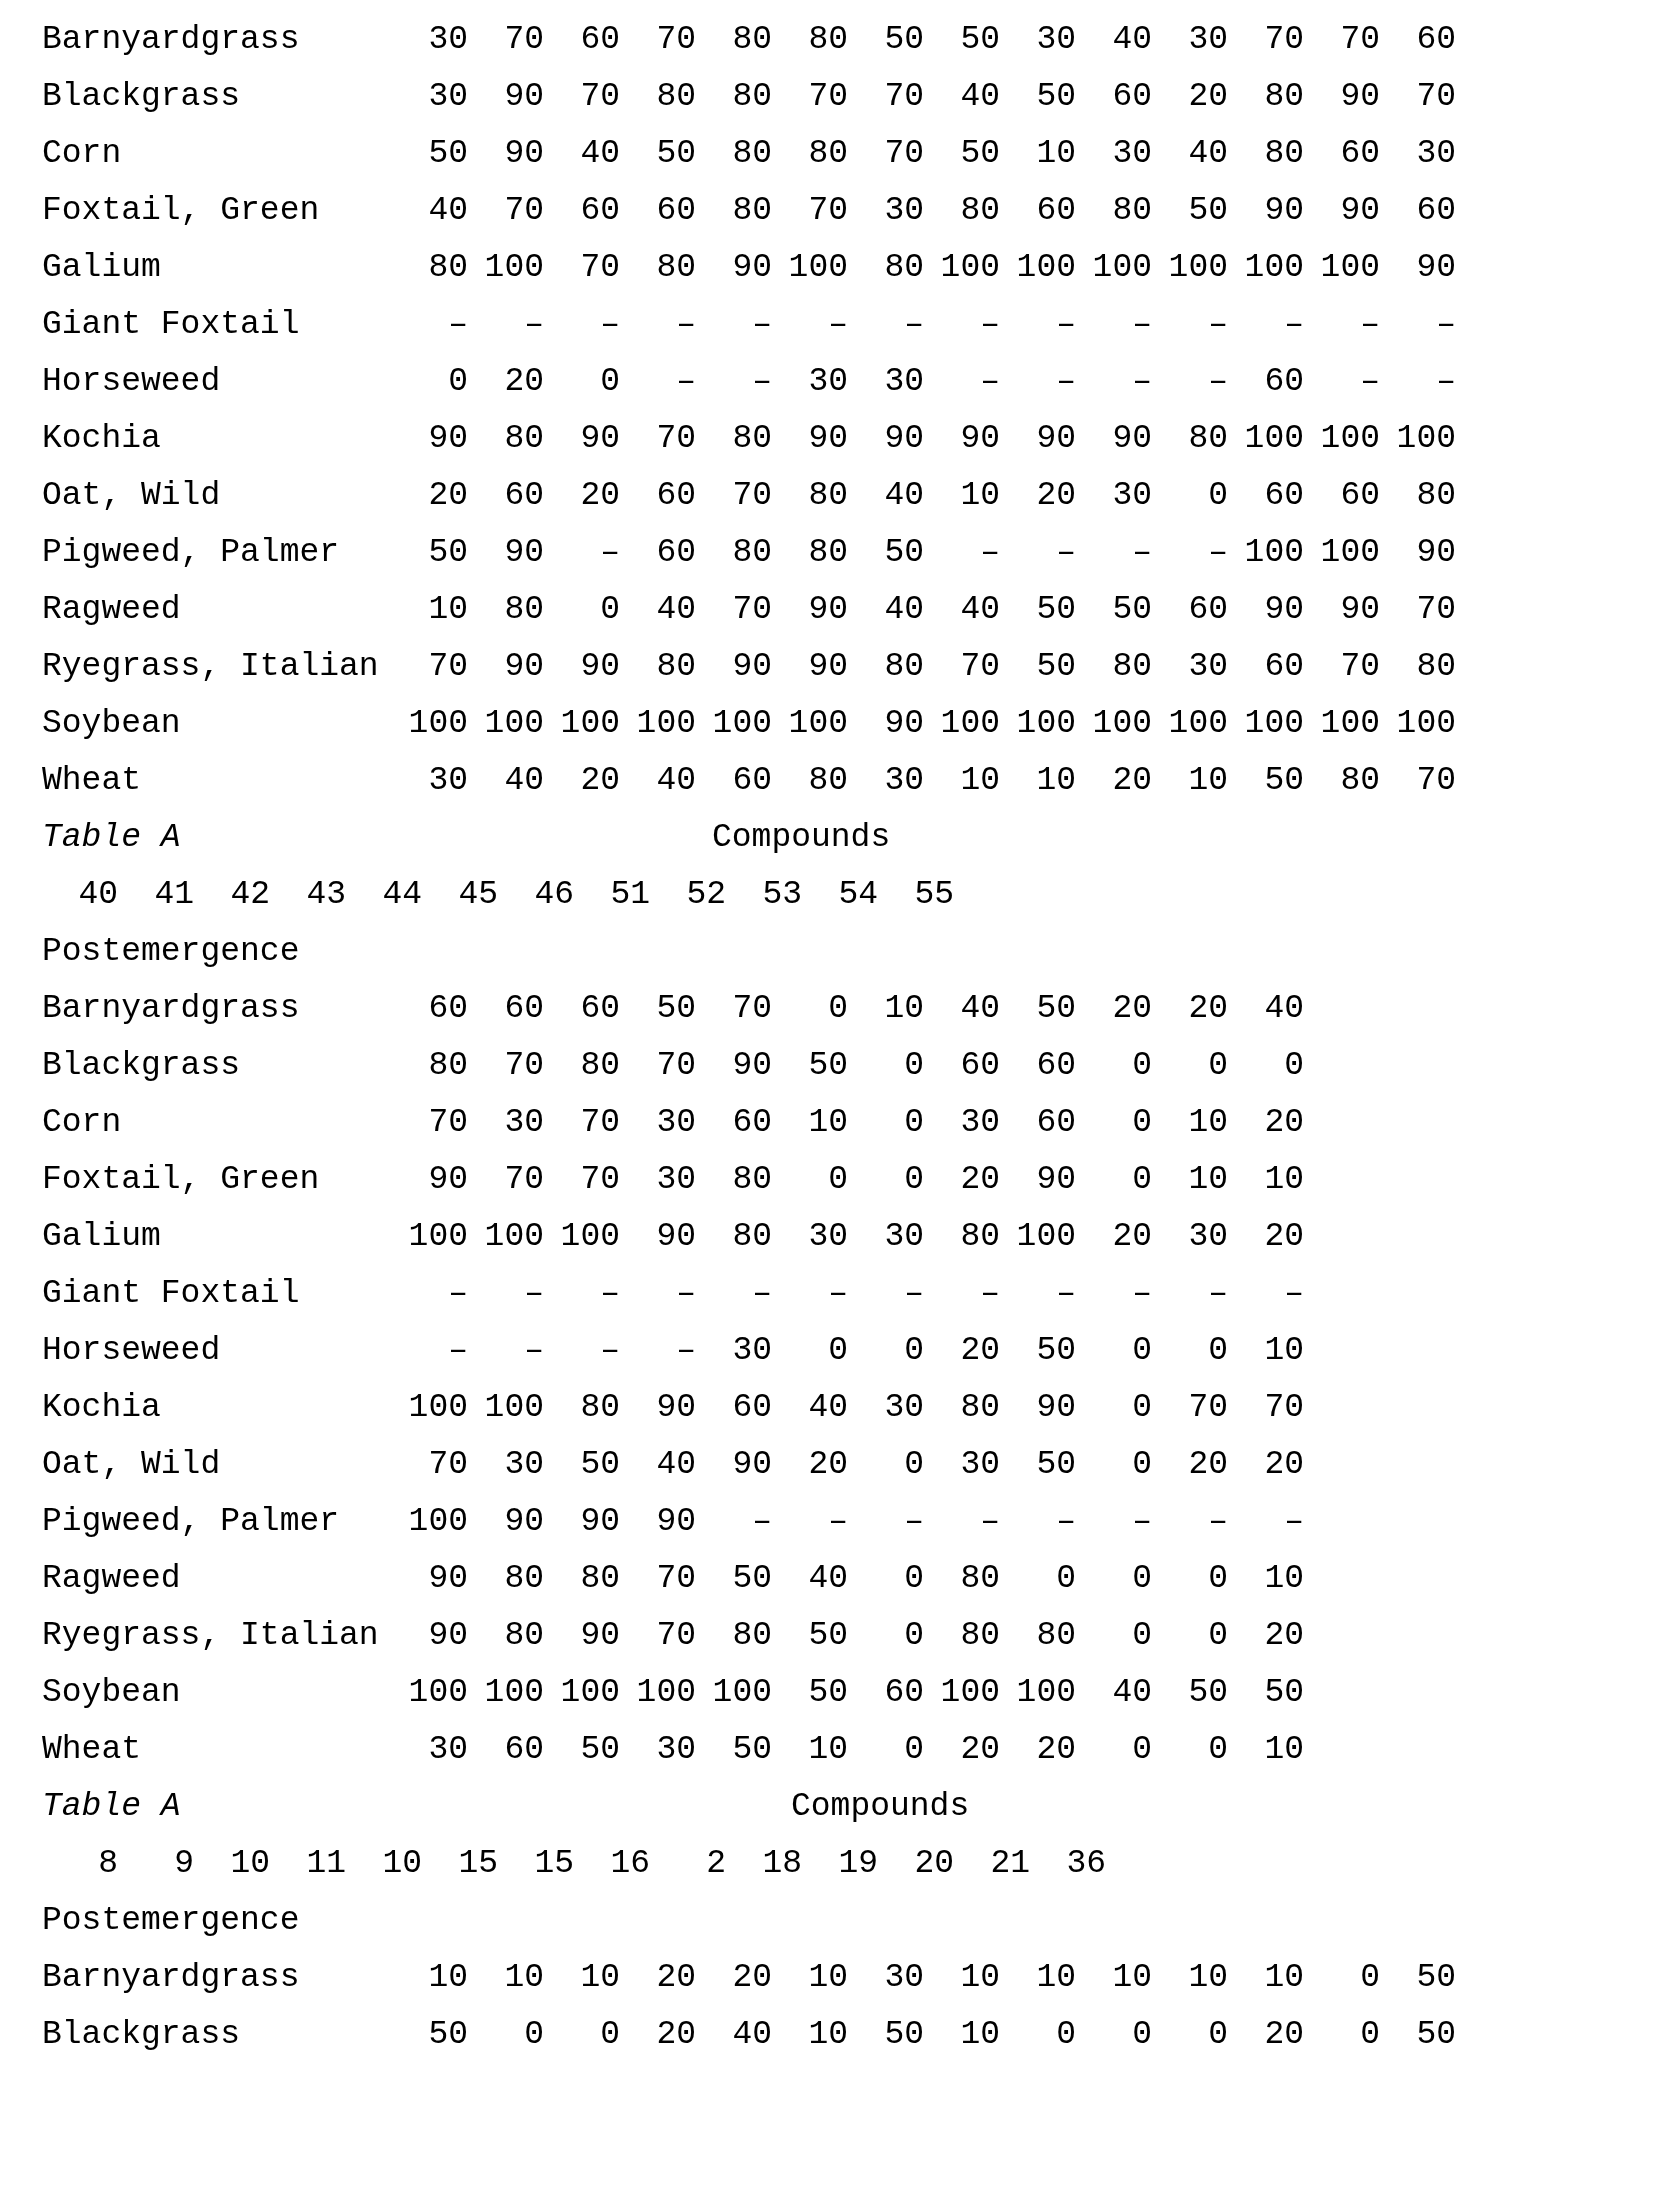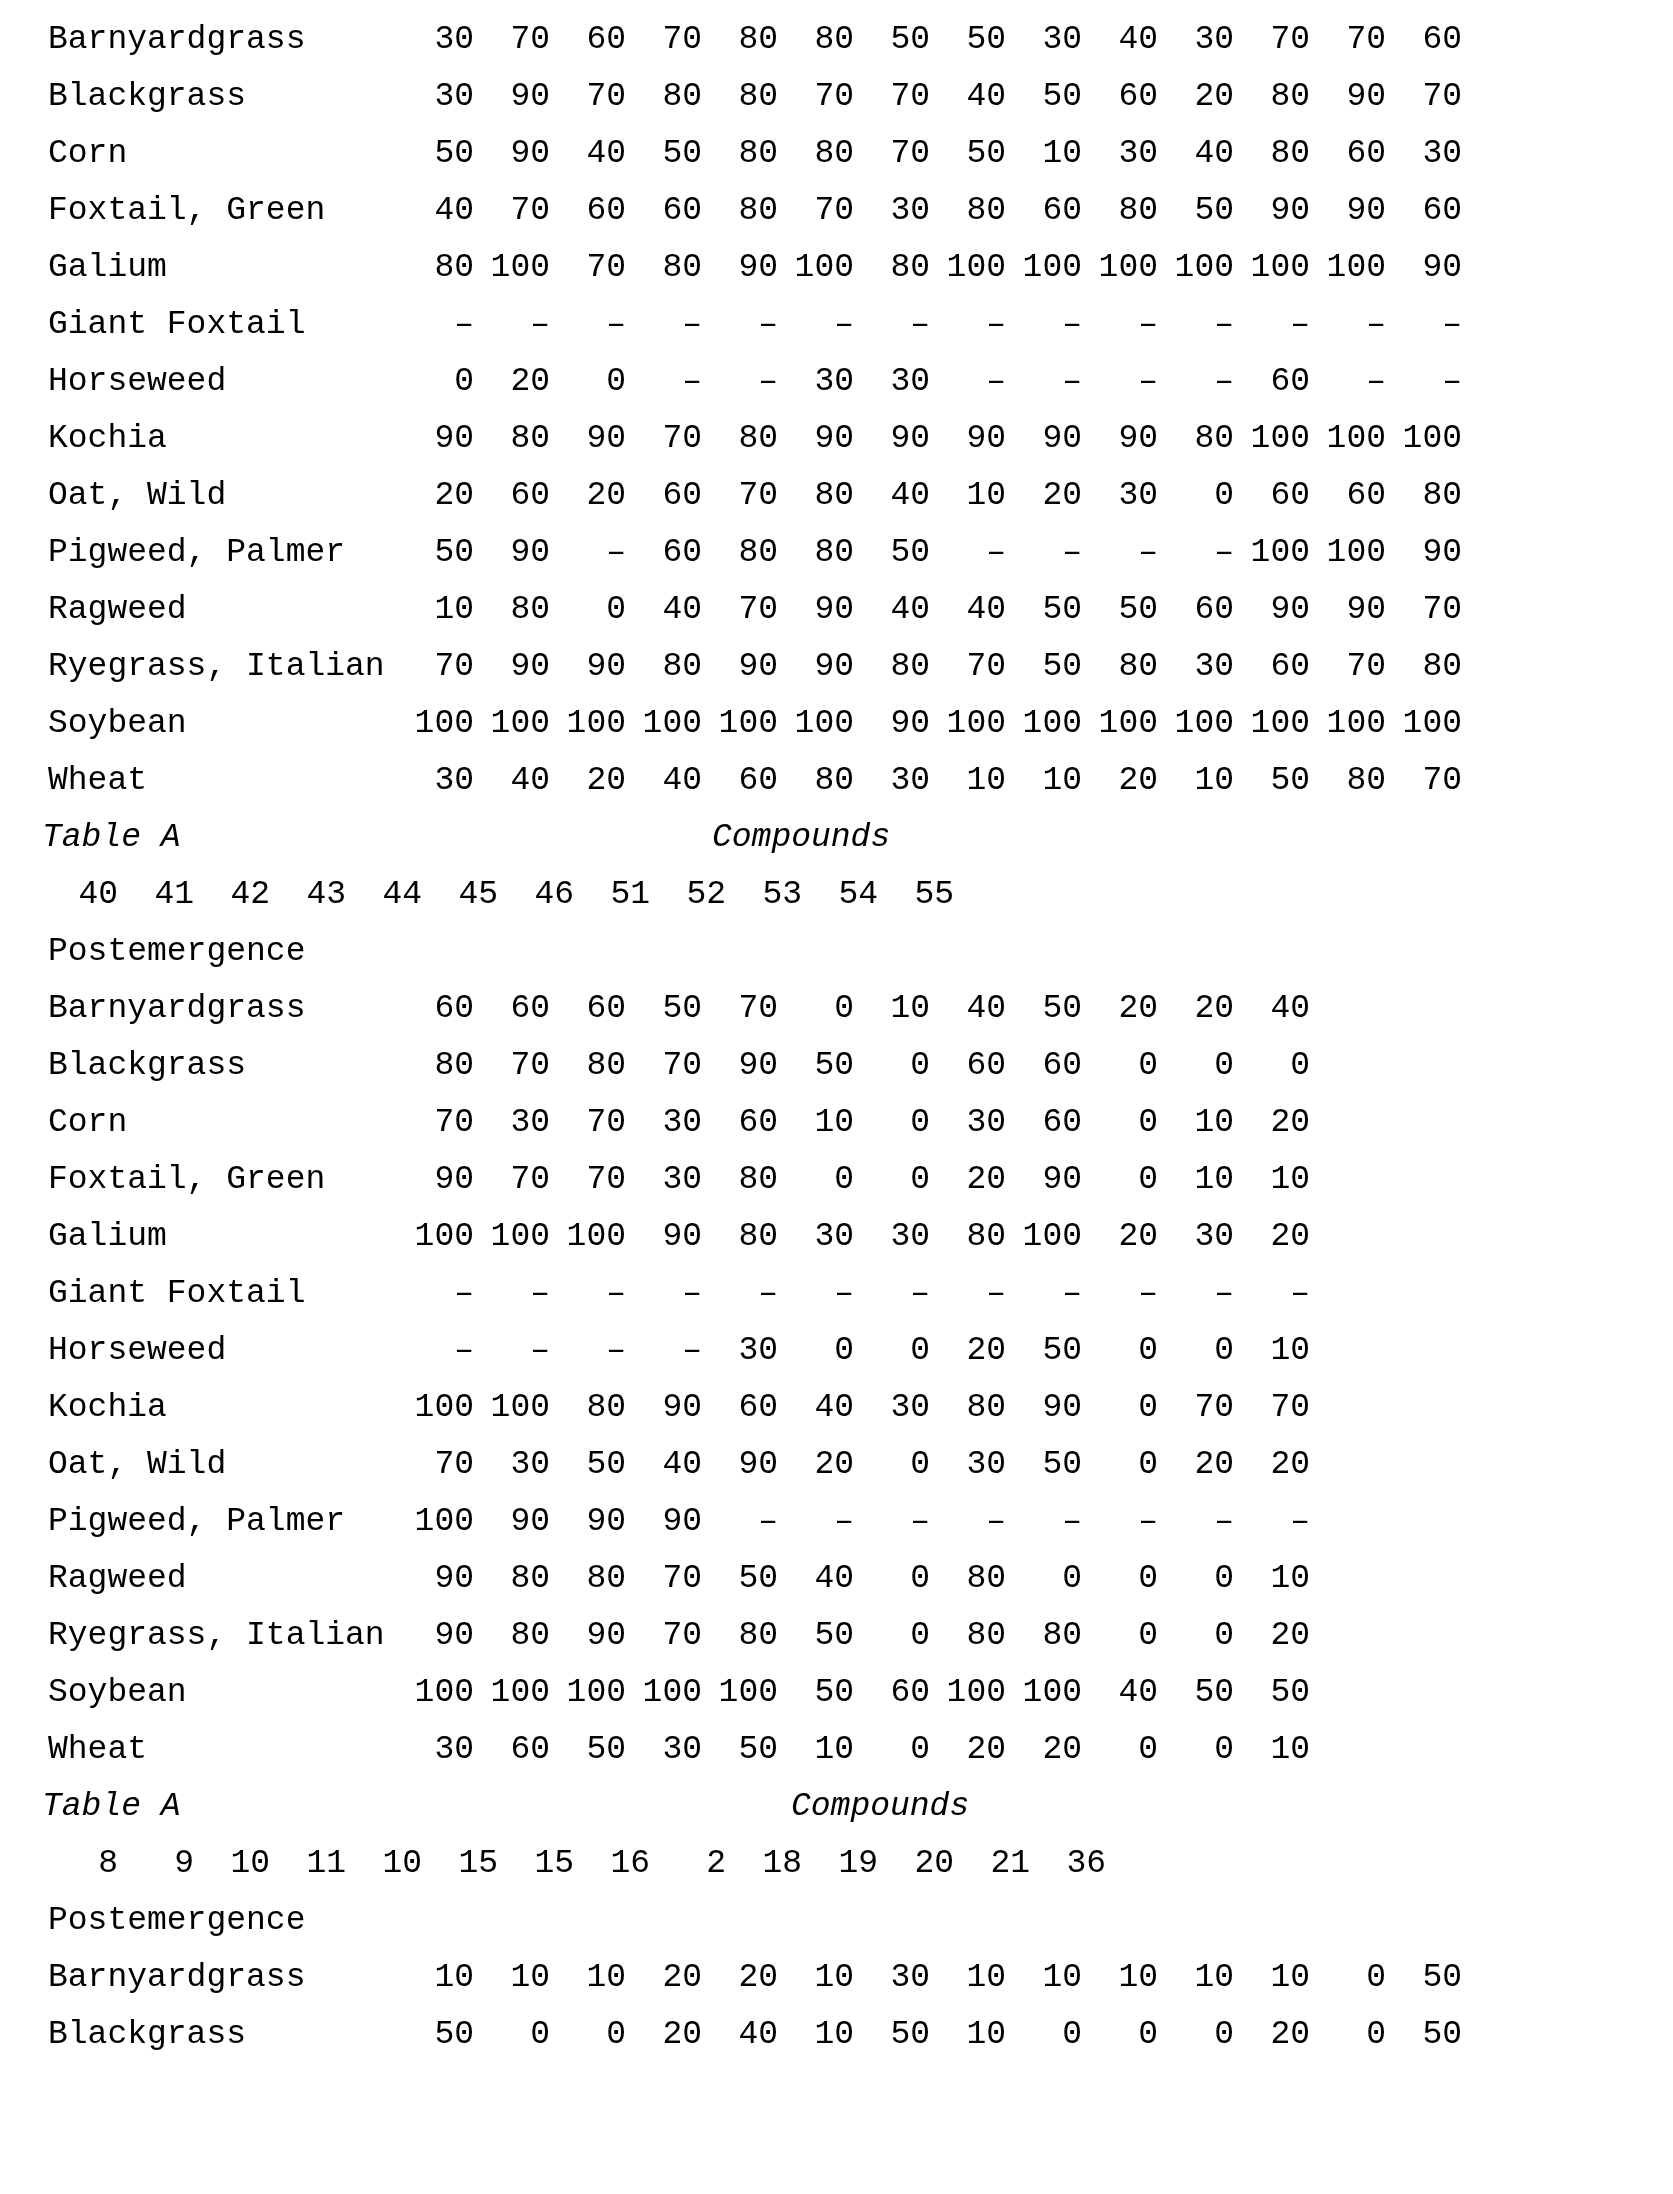--- a/index.html
+++ b/index.html
@@ -16,24 +16,24 @@
     font-family:"Liberation Mono","DejaVu Sans Mono",monospace;
     font-size:33px; color:var(--fg);
   }
   .row {
     display:flex;
     height:57px; line-height:57px;
     white-space:nowrap;
     position:relative;
   }
   .cell { flex:0 0 auto; }
-  .cell.label { width:350px; text-align:left;margin-left:6px; }
+  .cell.label { width:350px; text-align:left; }
   .cell.num { width:76px; text-align:right; }
   .header-row .table-label { display:inline-block;font-style:italic; }
-  .header-row .compounds-label { position:absolute; top:0;font-style:italic; }
+  .header-row .compounds-label { position:absolute; top:0; }
   .header-mid .compounds-label { left:670px; }   
   .header-bottom .compounds-label { left:749px; } 
 </style>
 </head>
 <body>
 
 <div class="page">
     <div class="row">
     <div class="cell label">Barnyardgrass</div>
   <div class="cell num">30</div>

